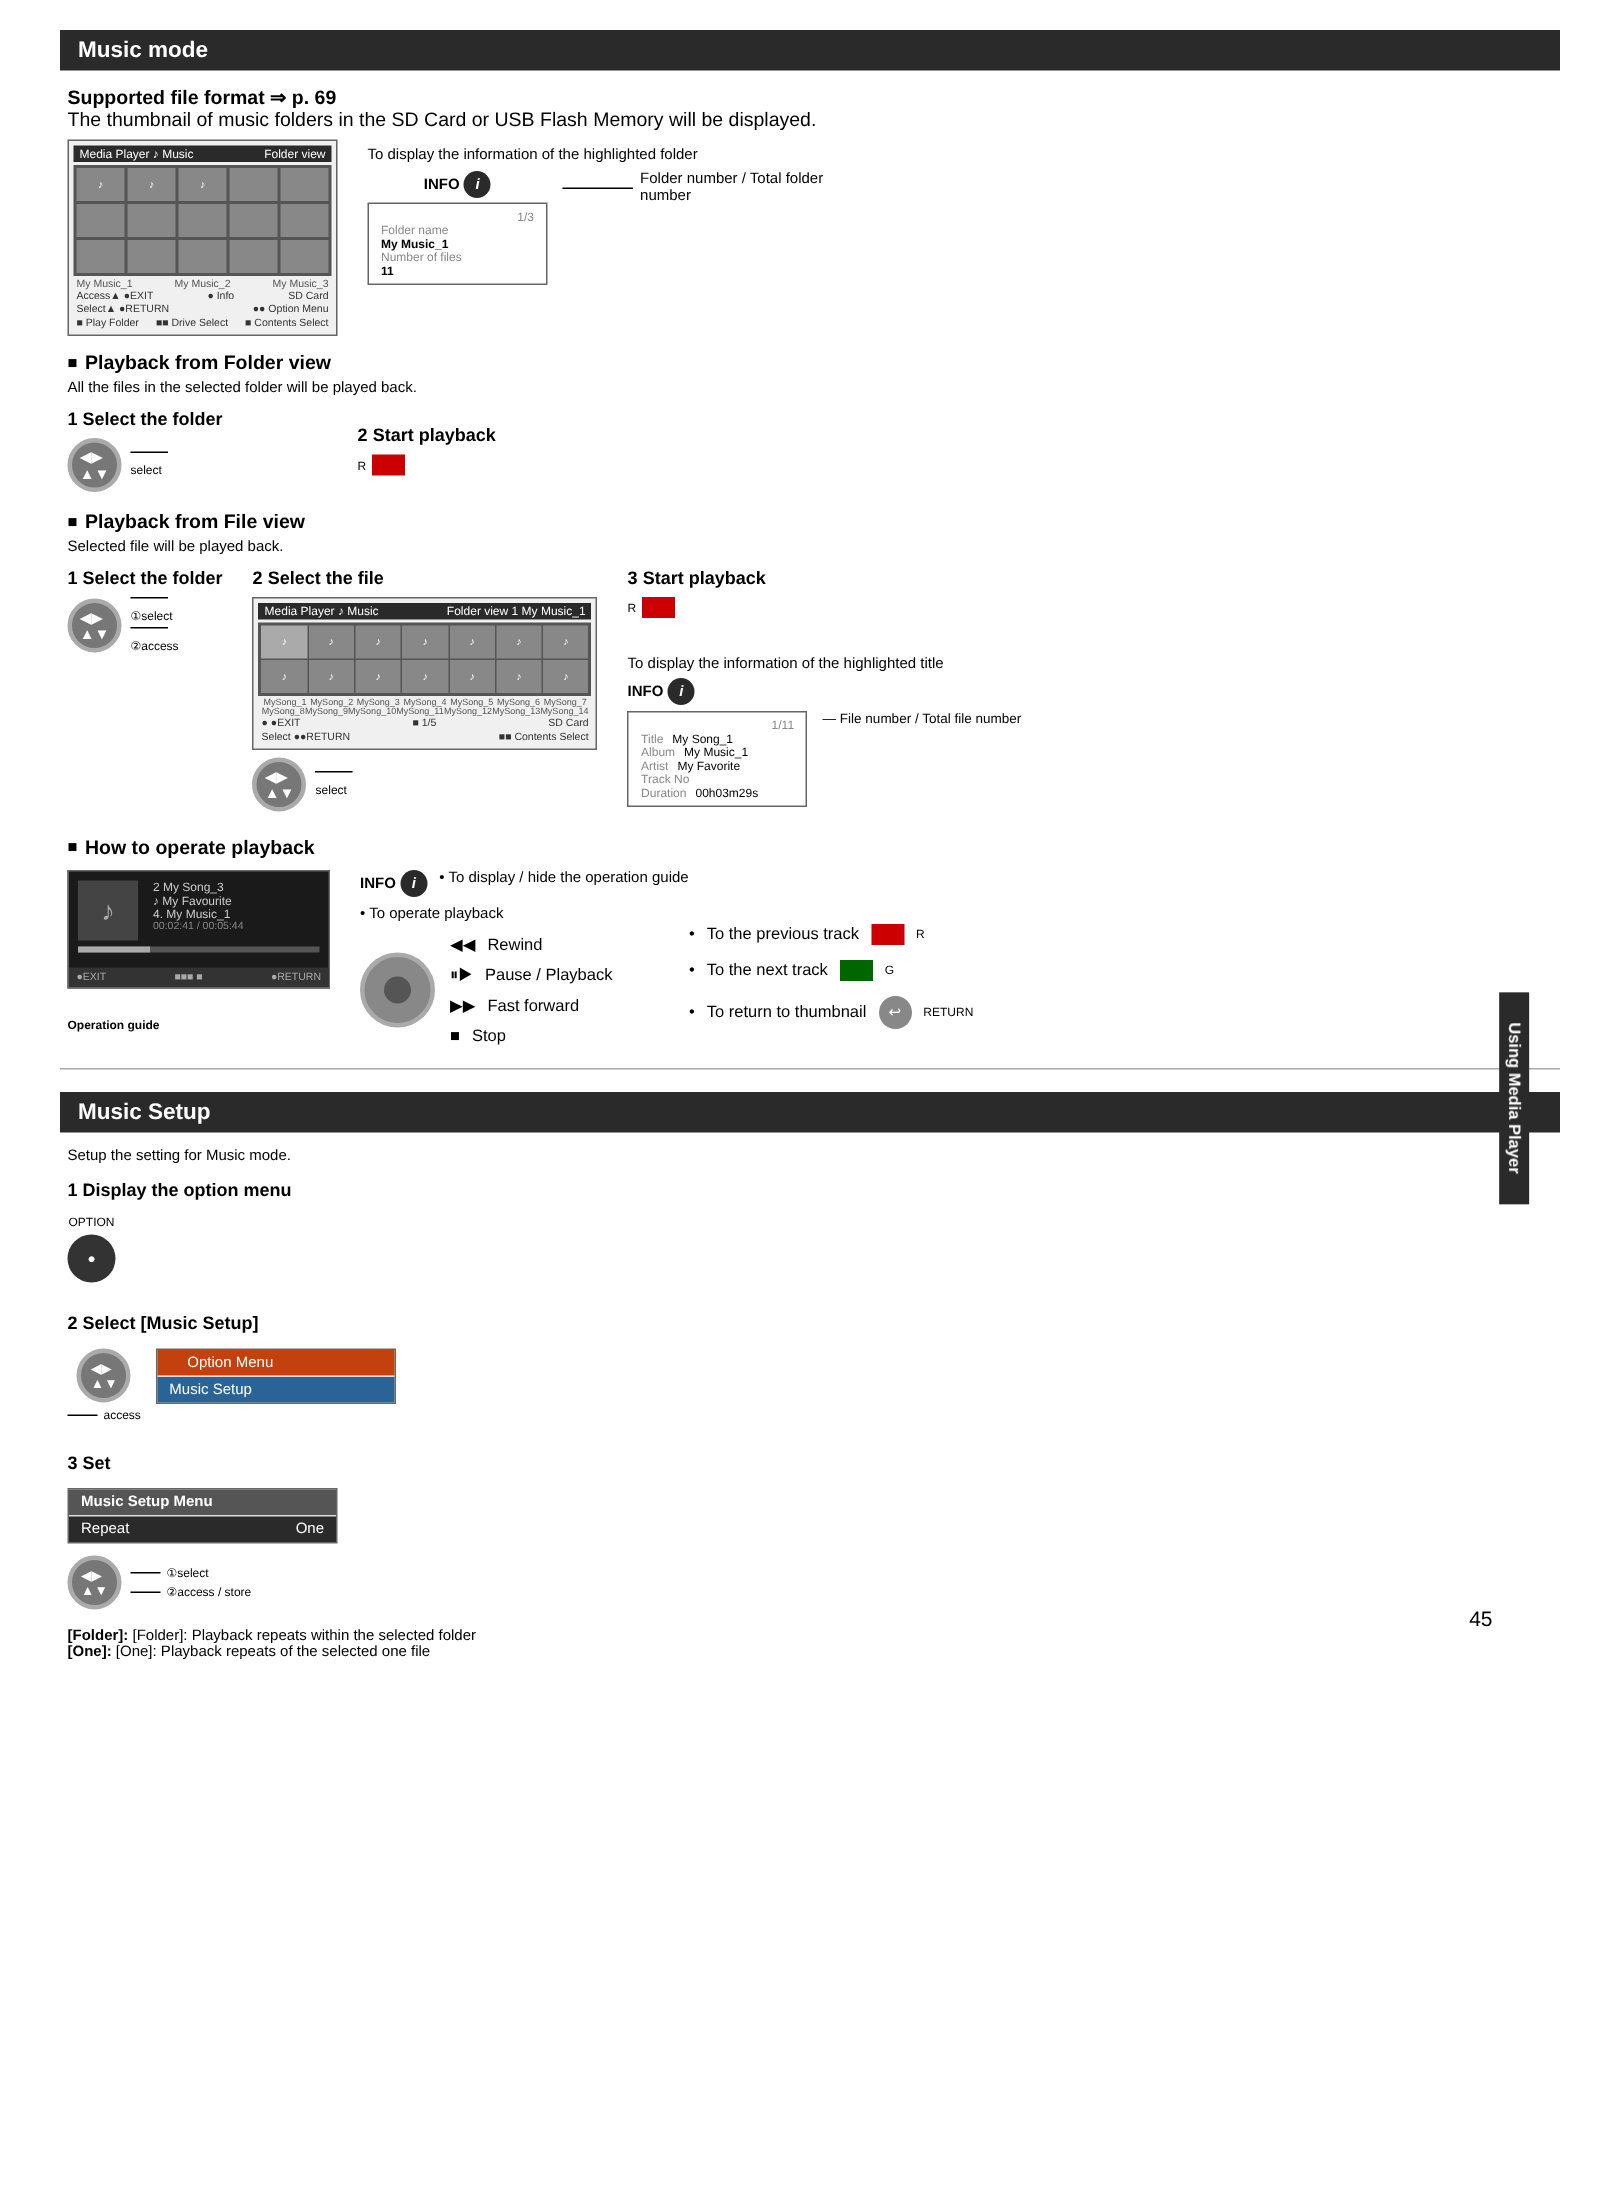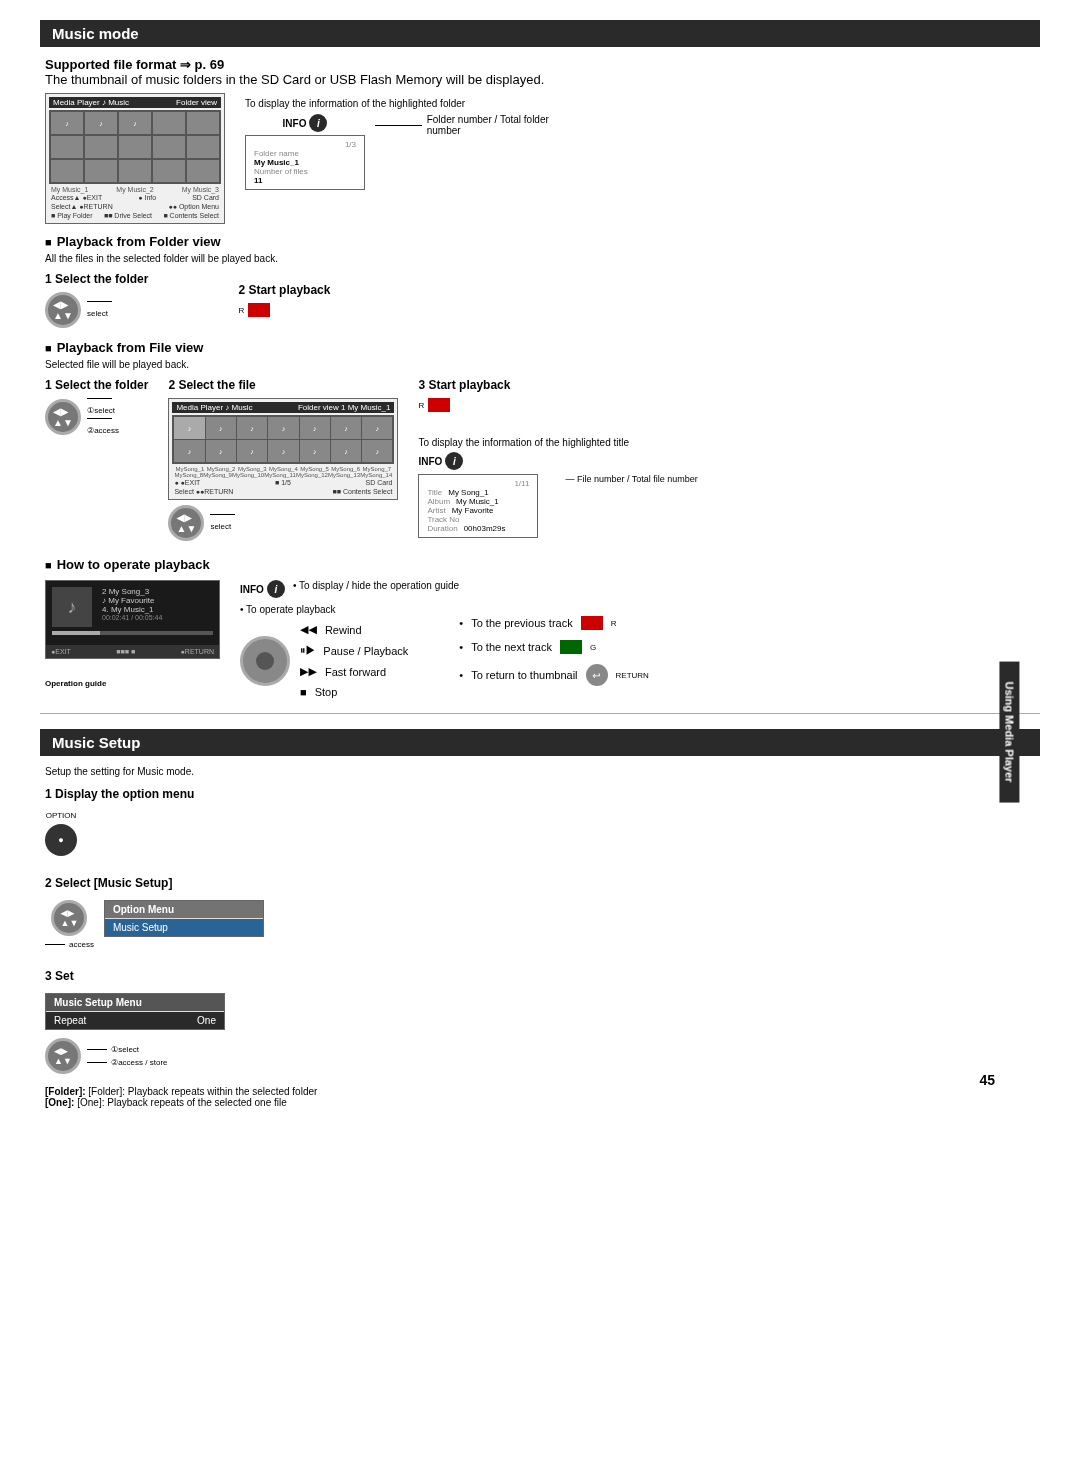--- a/index.html
+++ b/index.html
@@ -161,24 +161,24 @@
     .btn-green { background: #006600; }
 
     
     .menu-table {
       border: 1px solid #666;
       font-size: 10px;
       min-width: 160px;
     }
 
     .menu-table-header {
-      background: #737373;
-      color: #fff;
-      padding: 3px 8px;
-      font-weight: bold;
+      background: #c2410c;
+      color: #fff;
+      padding: 3px 20px;
+      font-weight: normal;
     }
 
     .menu-table-row {
       padding: 3px 8px;
       background: #fff;
       border-top: 1px solid #ddd;
     }
 
     .menu-table-row.selected {
       background: #2a6496;
@@ -226,21 +226,21 @@
       padding: 4px 20px;
       white-space: nowrap;
     }
 
     
     .page-num {
       position: absolute;
       right: 45px;
       bottom: 20px;
       font-size: 14px;
-      font-weight: bold;
+      font-weight: normal;
     }
 
     .main-container {
       position: relative;
     }
 
     .two-col {
       display: flex;
       gap: 20px;
       align-items: flex-start;
@@ -643,21 +643,21 @@
         </div>
 
         <div style="margin-top:10px;">
           <p class="small-text">To display the information of the highlighted title</p>
           <div style="display:flex; align-items:center; gap:4px; margin:4px 0;">
             <span class="info-btn">
               <span>INFO</span>
               <div class="info-circle">i</div>
             </span>
           </div>
-          <div style="display:flex; gap:27px;">
+          <div style="display:flex; gap:10px;">
             <div class="info-box">
               <div style="text-align:right; font-size:8px; color:#888;">1/11</div>
               <div style="font-size:8px; display:flex; gap:6px;">
                 <span style="color:#888;">Title</span>
                 <span>My Song_1</span>
               </div>
               <div style="font-size:8px; display:flex; gap:6px;align-items:center;">
                 <span style="color:#888;">Album</span>
                 <span>My Music_1</span>
               </div>

